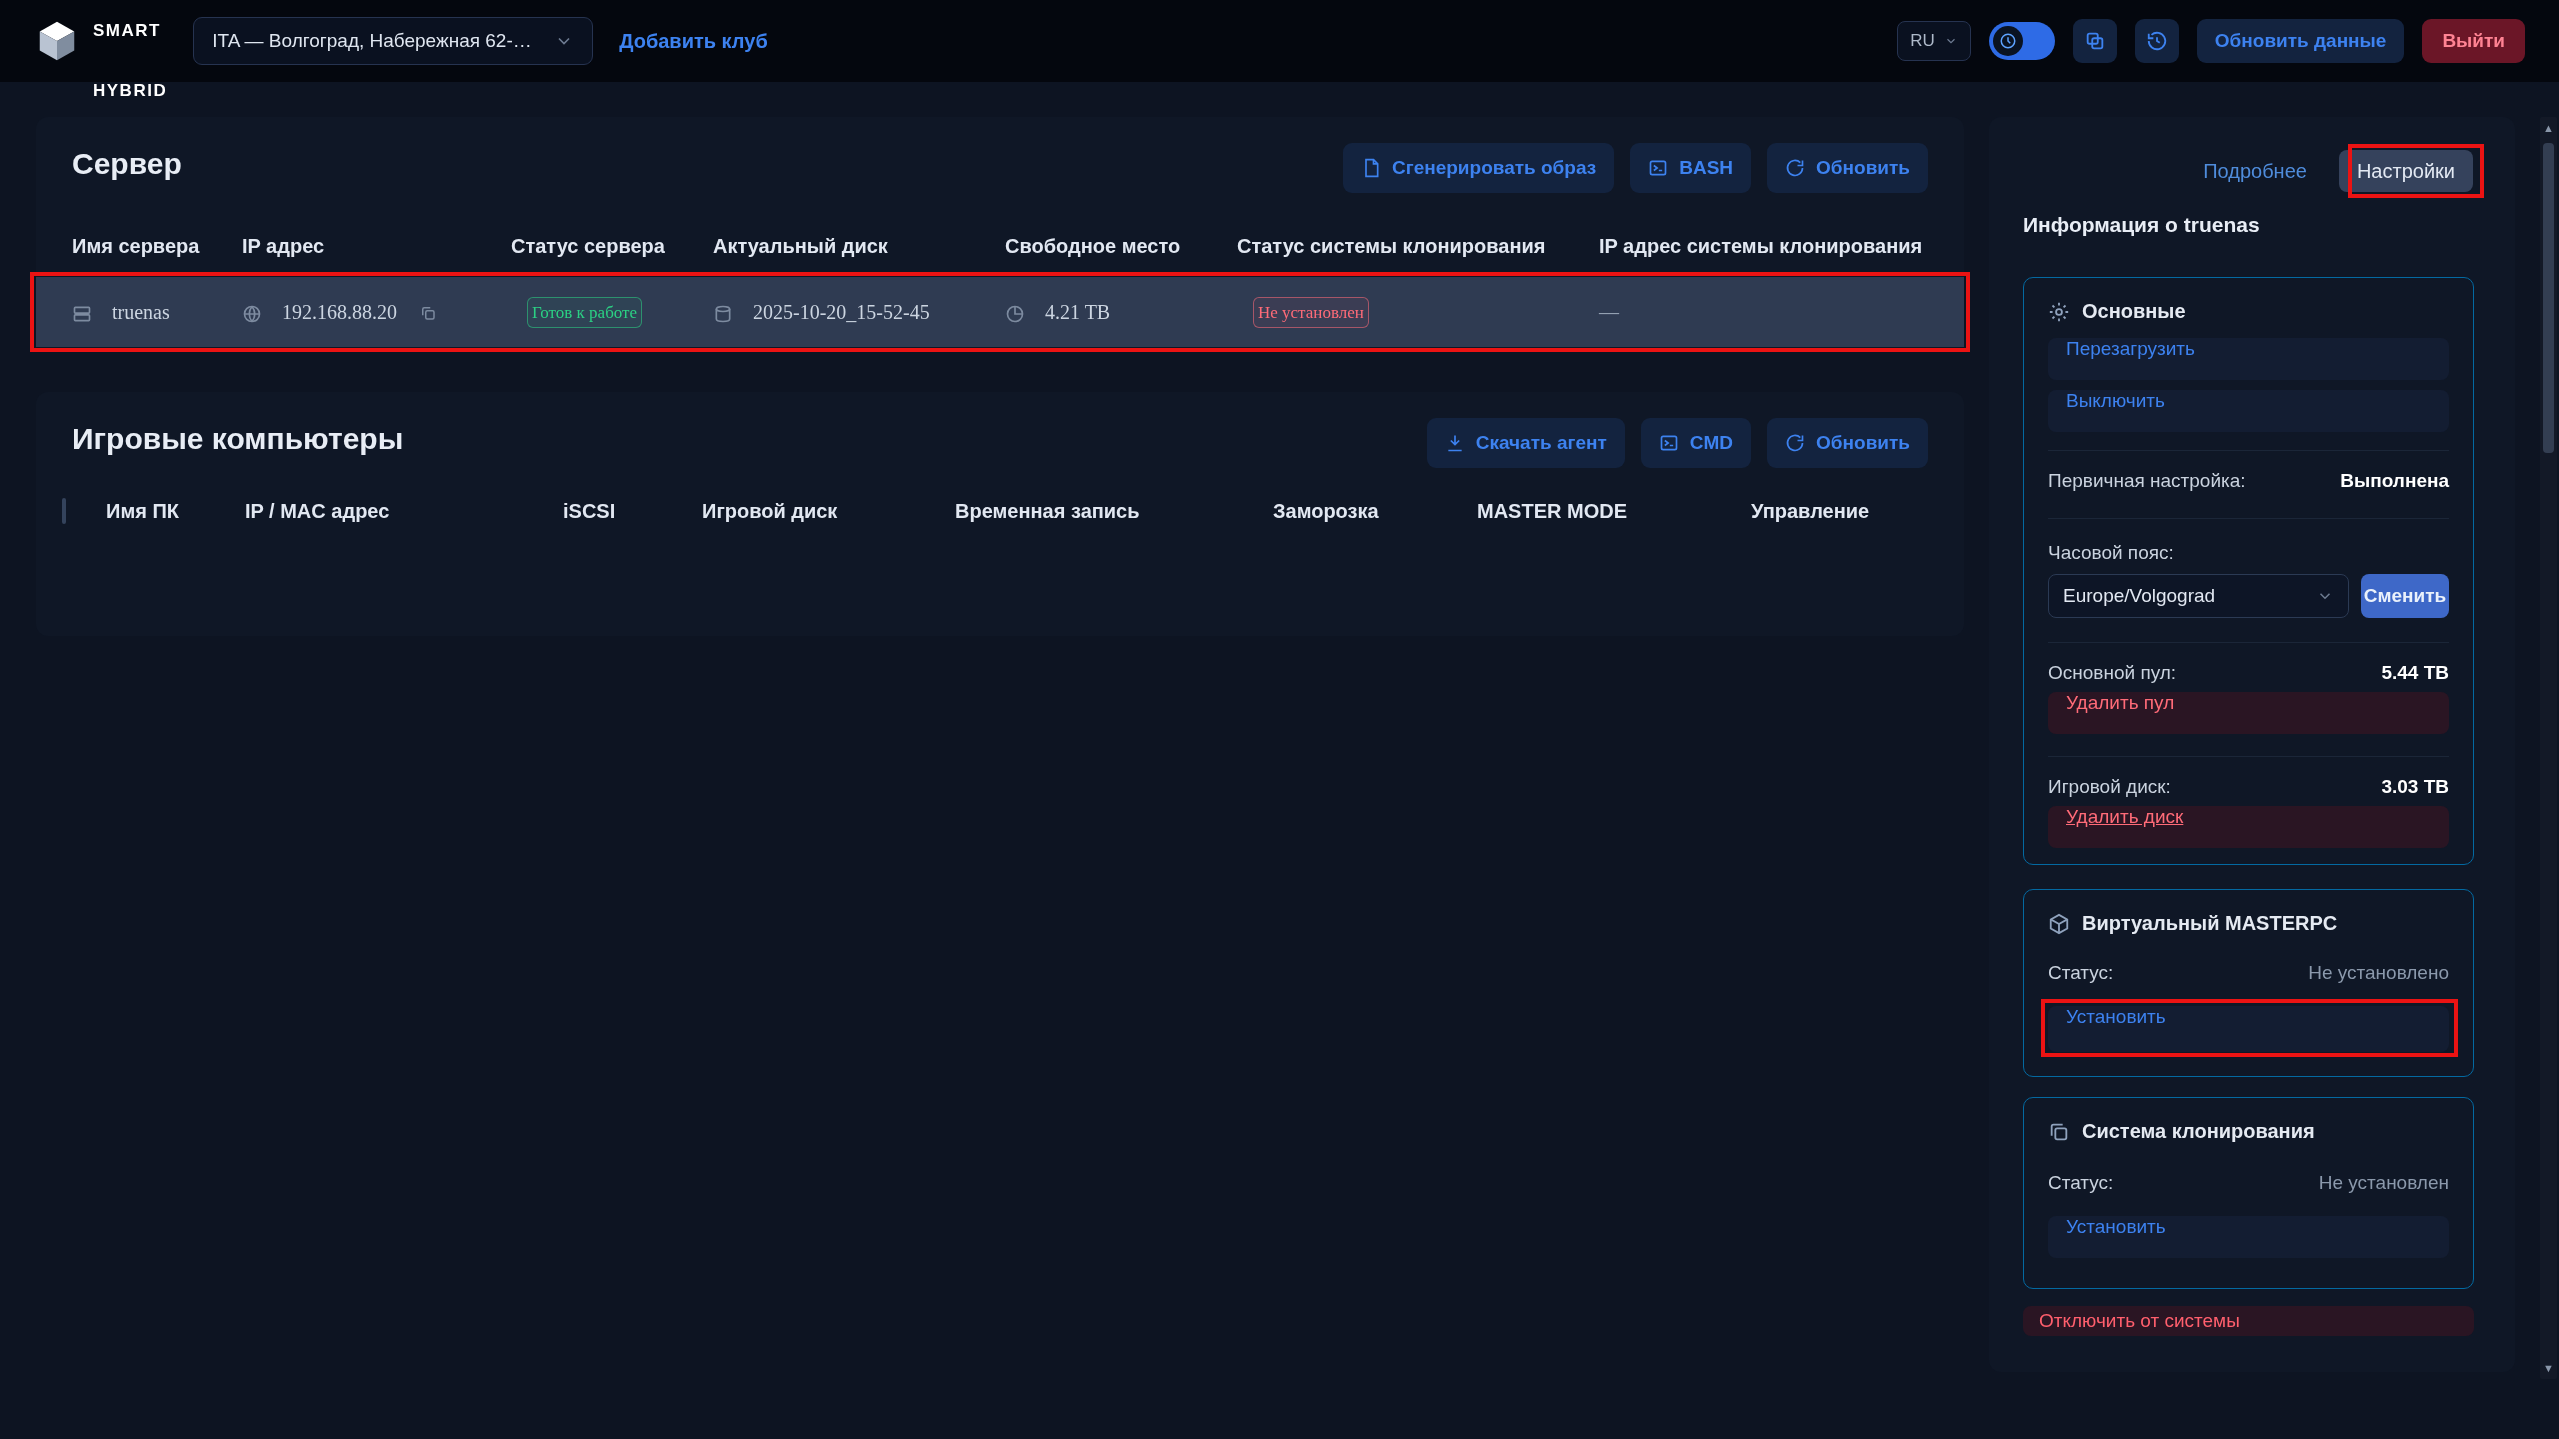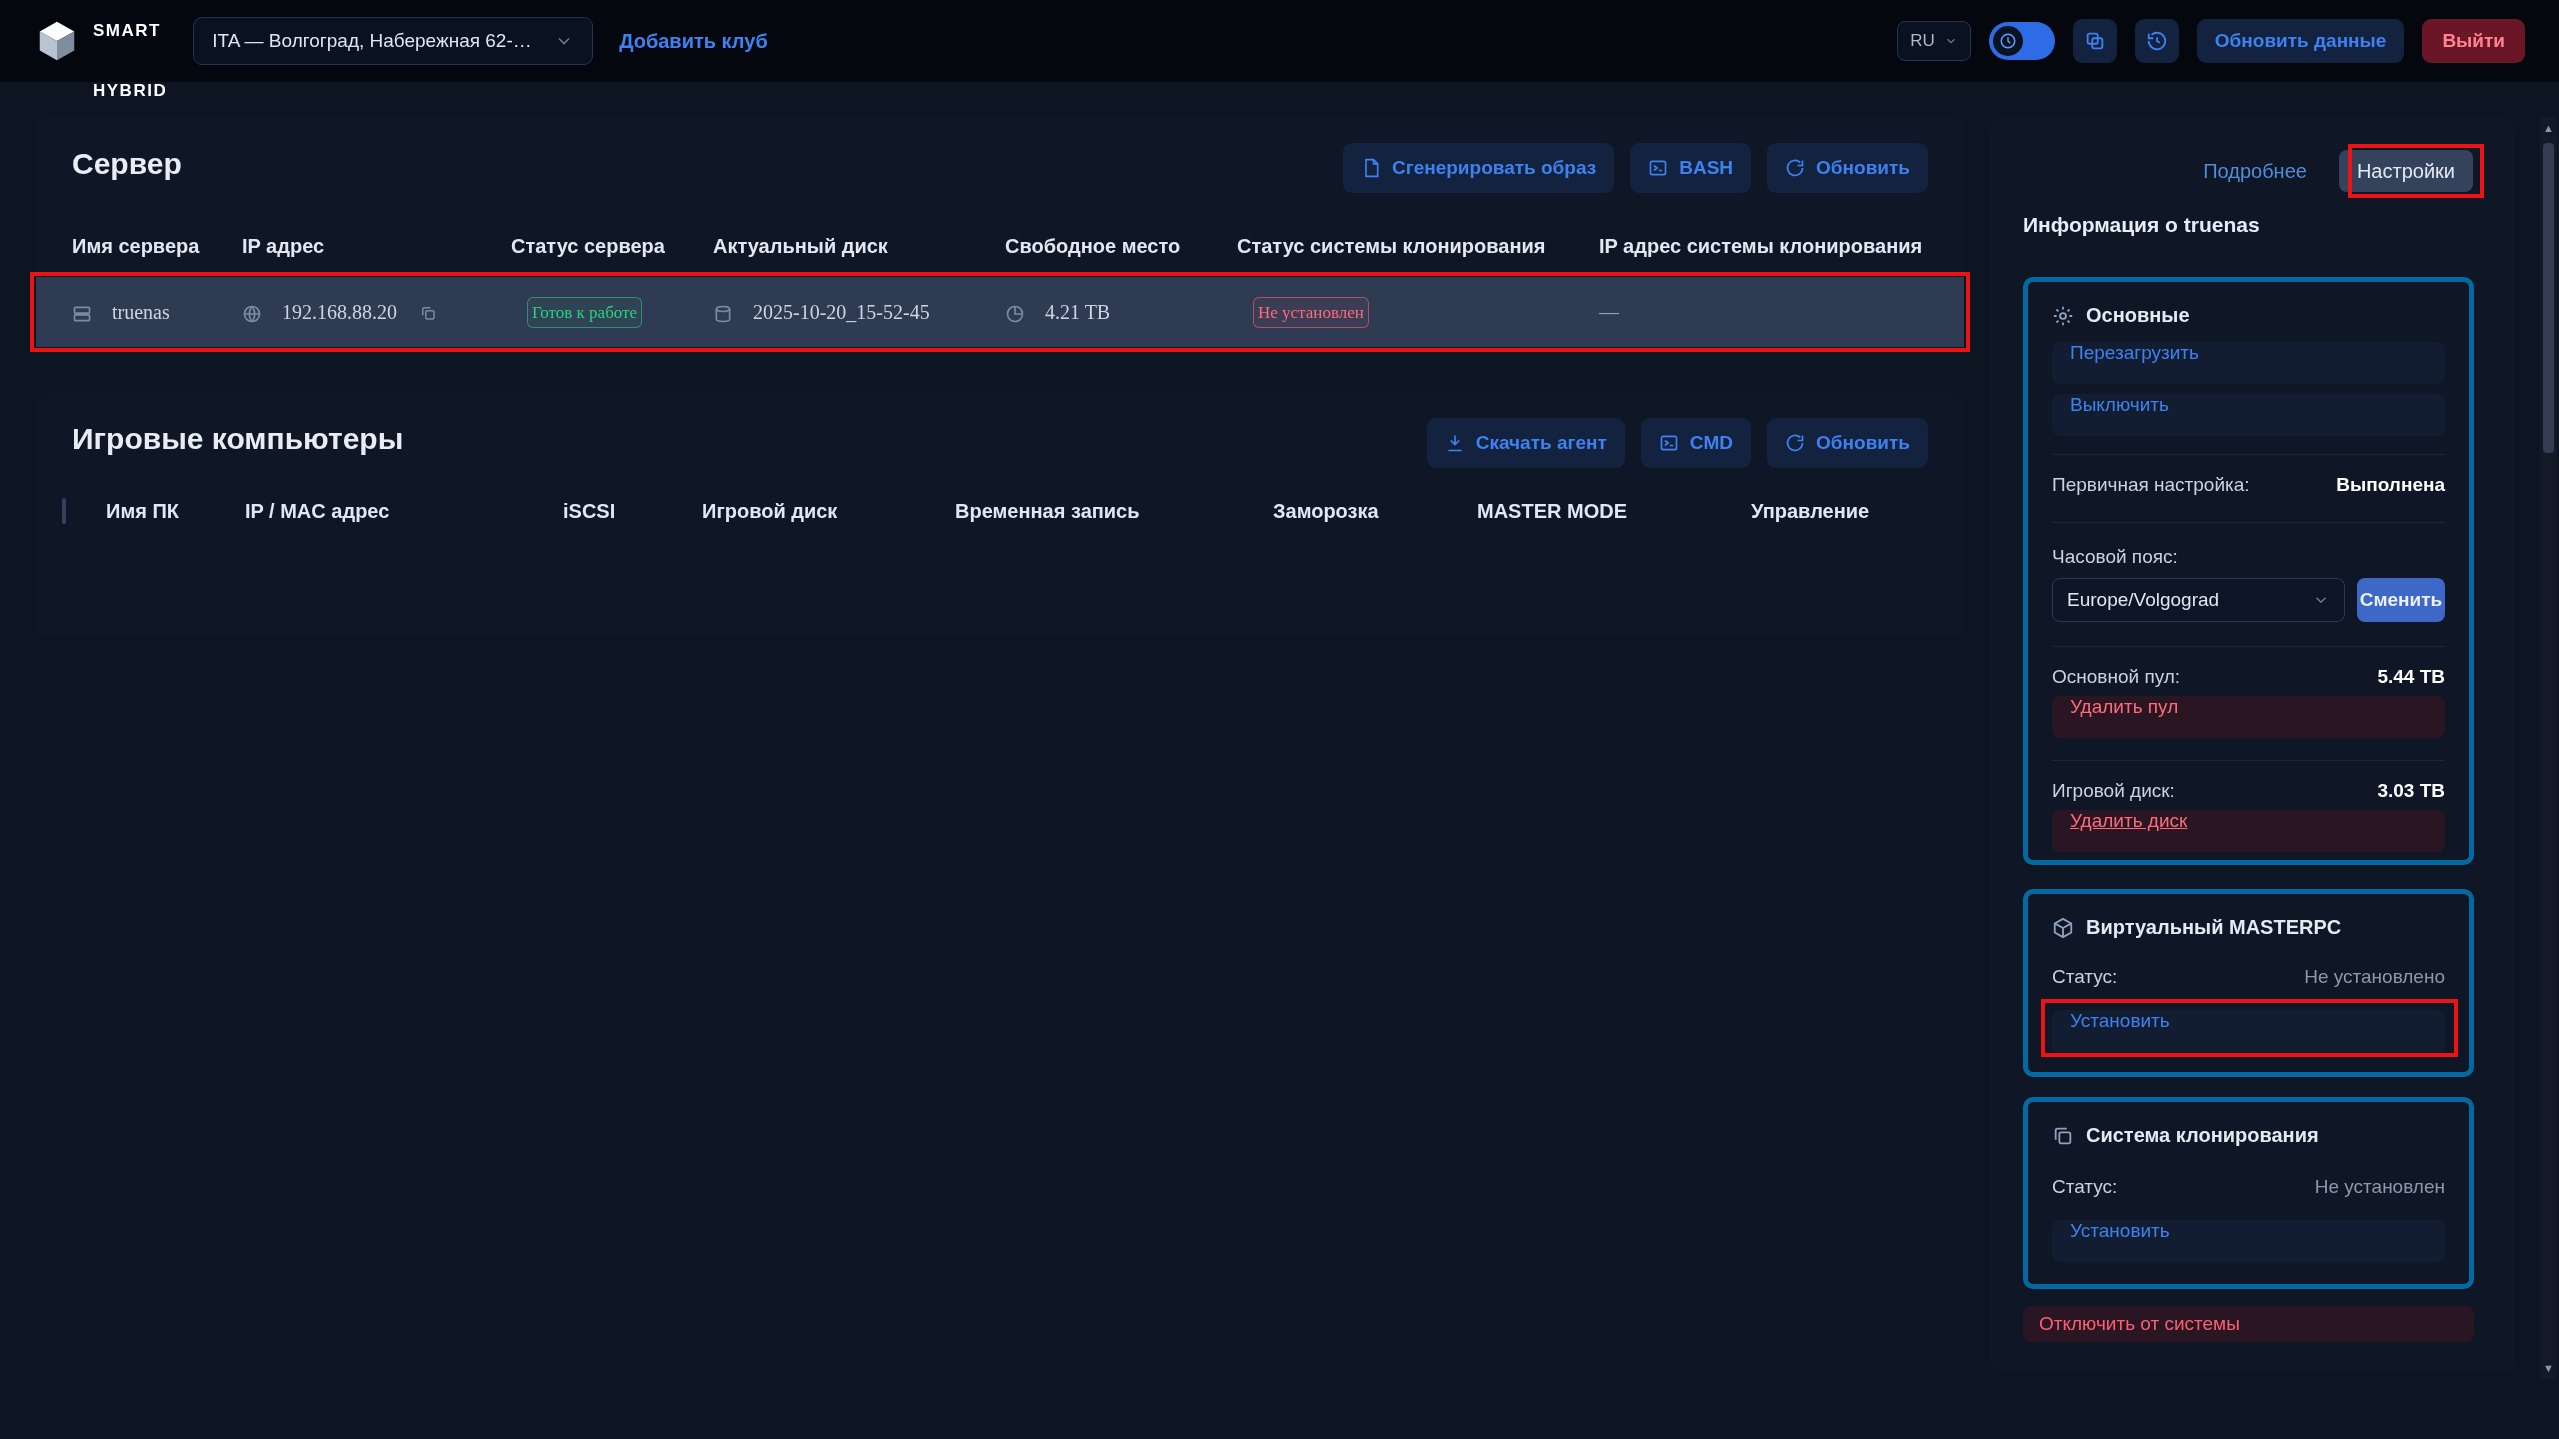--- a/index.html
+++ b/index.html
@@ -107,21 +107,21 @@
   .tabs { position:absolute; top:33px; right:42px; display:flex; gap:14px; }
   .tab {
     height:42px; padding:0 18px; border-radius:8px; border:none; background:transparent;
     font-size:20px; display:flex; align-items:center; cursor:pointer;
     font-family:"Liberation Sans", sans-serif;
   }
   .tab-details { color:#4f8cdb; }
   .tab-settings { background:#35425c; color:#e3e9f3; }
   .sidebar-title { position:absolute; left:34px; top:96px; font-size:21px; font-weight:700; color:#e8edf5; }
 
-  .sbox { position:absolute; left:34px; width:451px; border:5px solid #0369a1; border-radius:10px; }
+  .sbox { position:absolute; left:34px; width:451px; border:1px solid #0369a1; border-radius:10px; }
   #box-general  { top:160px; height:588px; }
   #box-masterpc { top:772px; height:188px; }
   #box-cloning  { top:980px; height:192px; }
   .sbox-header {
     position:absolute; left:24px; top:22px; display:flex; align-items:center; gap:12px;
     font-size:20px; font-weight:700; color:#e5eaf2;
   }
   .sbox-header .ic { color:#8fa2bd; }
   .sbtn {
     position:absolute; left:24px; right:24px; height:42px; background:#131d32; border:none;
@@ -139,21 +139,21 @@
     flex:1; height:44px; border:1px solid #2b3a54; border-radius:8px; background:#0d1526;
     display:flex; align-items:center; justify-content:space-between; padding:0 14px;
     font-size:19px; color:#e2e8f2; cursor:pointer;
   }
   .btn-change {
     width:88px; height:44px; border:none; border-radius:8px; background:#3e68c8;
     color:#eaf1fb; font-size:19px; font-weight:600; cursor:pointer;
     font-family:"Liberation Sans", sans-serif;
   }
   .btn-disconnect {
-    position:absolute; left:34px; width:451px; top:1189px; height:36px;
+    position:absolute; left:34px; width:451px; top:1189px; height:30px;
     background:#2a1523; border:none; border-radius:8px; color:#ff5f6d;
     font-size:19px; display:flex; align-items:center; padding:0 16px; cursor:pointer;
     font-family:"Liberation Sans", sans-serif;
   }
 
   
   .annotation { position:absolute; border:4px solid #ec1313; pointer-events:none; z-index:50; }
   #ann-server-row { left:30px; top:272px; width:1940px; height:80px; }
   #ann-settings-tab { left:2348px; top:144px; width:136px; height:54px; }
   #ann-install-btn { left:2041px; top:999px; width:417px; height:58px; }

